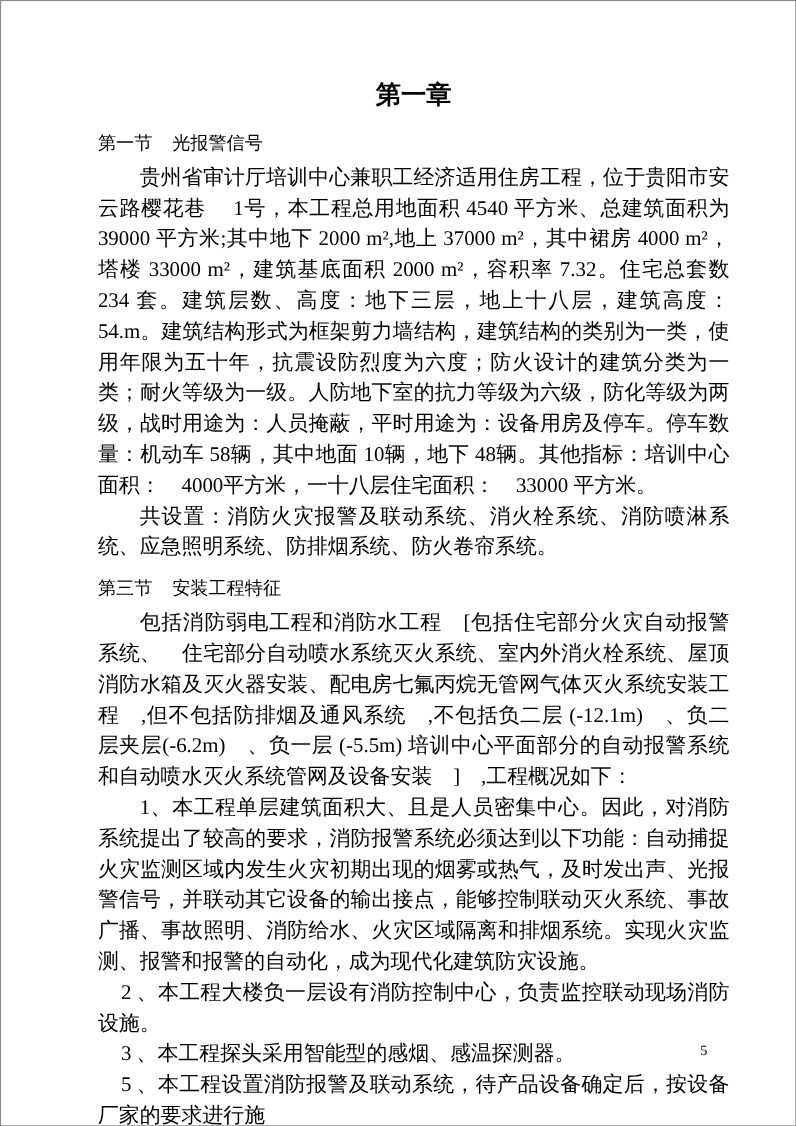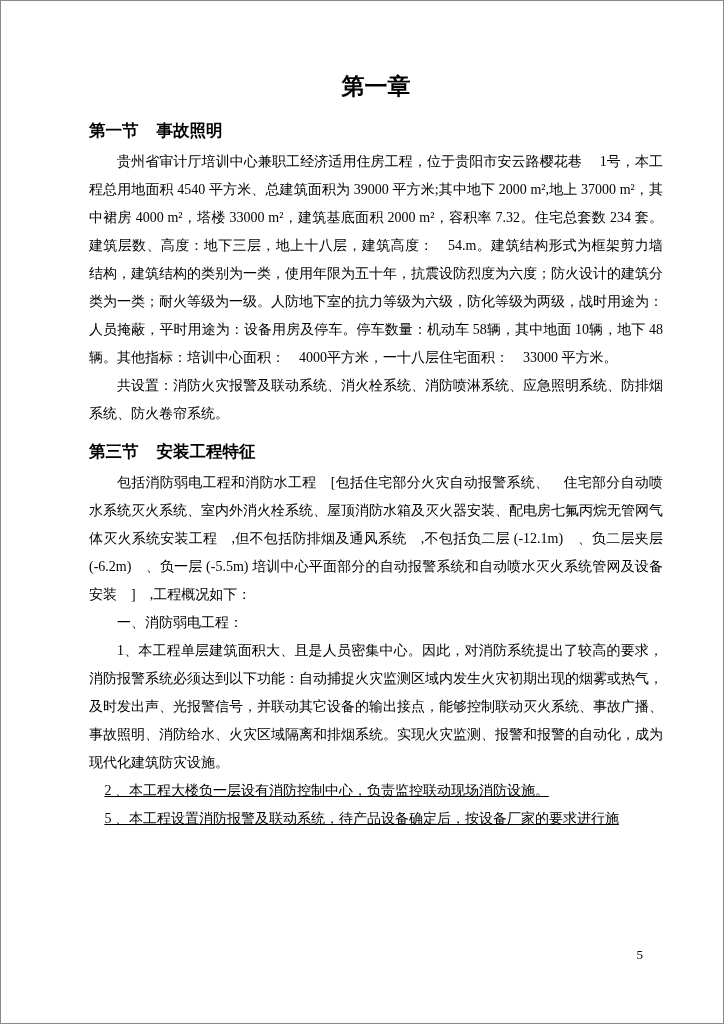--- a/index.html
+++ b/index.html
@@ -27,66 +27,66 @@
     font-weight: 700;
     line-height: 30px;
   }
 
   h2.section-heading {
     display: flex;
     gap: 18px;
     margin: 12px 0 7px 0;
     font-family: "Liberation Sans", "DejaVu Sans", sans-serif;
     font-size: 16.5px;
-    font-weight: 700;
+    font-weight: 400;
     line-height: 22px;
   }
   h2.section-heading:first-of-type { margin-top: 0; }
 
   p.body {
     margin: 0;
-    font-size: 14px;
+    font-size: 19px;
     line-height: 28px;
     text-align: justify;
   }
   .indent-2 { text-indent: 2em; }
-  .indent-1 { text-indent: 1.1em; text-decoration: underline; }
+  .indent-1 { text-indent: 1.1em; }
 
   .page-number {
     position: absolute;
     top: 946px;
     right: 80px;
     font-size: 13px;
     font-family: "Liberation Serif", "DejaVu Serif", serif;
   }
 </style>
 </head>
 <body>
 
 <div class="page">
 
   <h1 class="chapter-title">
     <span>第一章</span>
   </h1>
 
   <h2 class="section-heading">
     <span>第一节</span>
-    <span>事故照明</span>
+    <span>光报警信号</span>
   </h2>
   <p class="body indent-2">贵州省审计厅培训中心兼职工经济适用住房工程，位于贵阳市安云路樱花巷　 1号，本工程总用地面积 4540 平方米、总建筑面积为 39000 平方米;其中地下 2000 m²,地上 37000 m²，其中裙房 4000 m²，塔楼 33000 m²，建筑基底面积 2000 m²，容积率 7.32。住宅总套数 234 套。建筑层数、高度：地下三层，地上十八层，建筑高度：　54.m。建筑结构形式为框架剪力墙结构，建筑结构的类别为一类，使用年限为五十年，抗震设防烈度为六度；防火设计的建筑分类为一类；耐火等级为一级。人防地下室的抗力等级为六级，防化等级为两级，战时用途为：人员掩蔽，平时用途为：设备用房及停车。停车数量：机动车 58辆，其中地面 10辆，地下 48辆。其他指标：培训中心面积：　4000平方米，一十八层住宅面积：　33000 平方米。</p>
 
   <p class="body indent-2">共设置：消防火灾报警及联动系统、消火栓系统、消防喷淋系统、应急照明系统、防排烟系统、防火卷帘系统。</p>
 
   <h2 class="section-heading">
     <span>第三节</span>
     <span>安装工程特征</span>
   </h2>
   <p class="body indent-2">包括消防弱电工程和消防水工程　[包括住宅部分火灾自动报警系统、　住宅部分自动喷水系统灭火系统、室内外消火栓系统、屋顶消防水箱及灭火器安装、配电房七氟丙烷无管网气体灭火系统安装工程　,但不包括防排烟及通风系统　,不包括负二层 (-12.1m)　、负二层夹层(-6.2m)　、负一层 (-5.5m) 培训中心平面部分的自动报警系统和自动喷水灭火系统管网及设备安装　]　,工程概况如下：</p>
 
-  <p class="body indent-2">一、消防弱电工程：</p>
 
   <p class="body indent-2">1、本工程单层建筑面积大、且是人员密集中心。因此，对消防系统提出了较高的要求，消防报警系统必须达到以下功能：自动捕捉火灾监测区域内发生火灾初期出现的烟雾或热气，及时发出声、光报警信号，并联动其它设备的输出接点，能够控制联动灭火系统、事故广播、事故照明、消防给水、火灾区域隔离和排烟系统。实现火灾监测、报警和报警的自动化，成为现代化建筑防灾设施。</p>
   <p class="body indent-1">2 、本工程大楼负一层设有消防控制中心，负责监控联动现场消防设施。</p>
+  <p class="body indent-1">3 、本工程探头采用智能型的感烟、感温探测器。</p>
   <p class="body indent-1">5 、本工程设置消防报警及联动系统，待产品设备确定后，按设备厂家的要求进行施</p>
 
   <div class="page-number">5</div>
 
 </div>
 
 </body></html>

